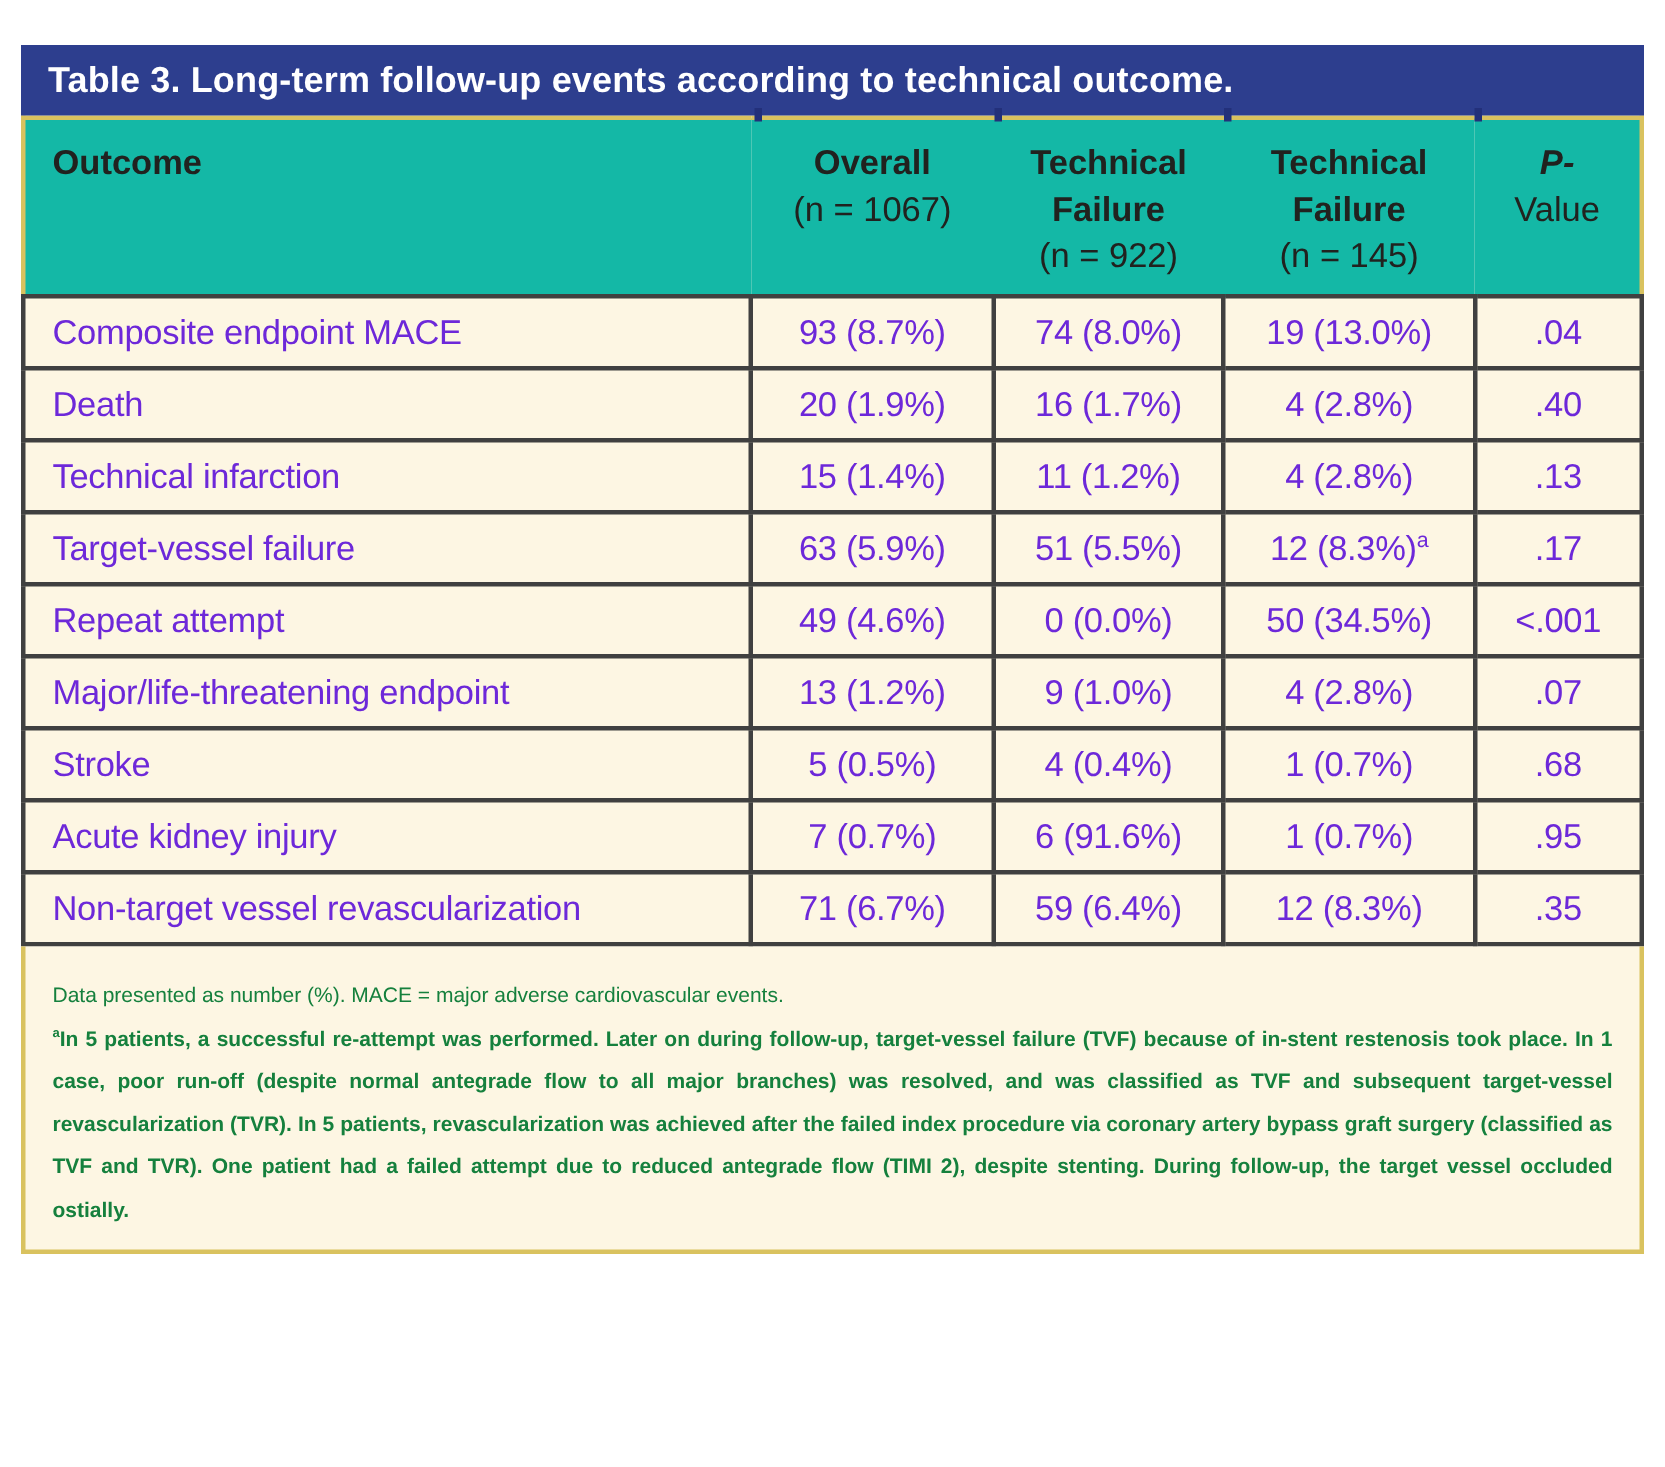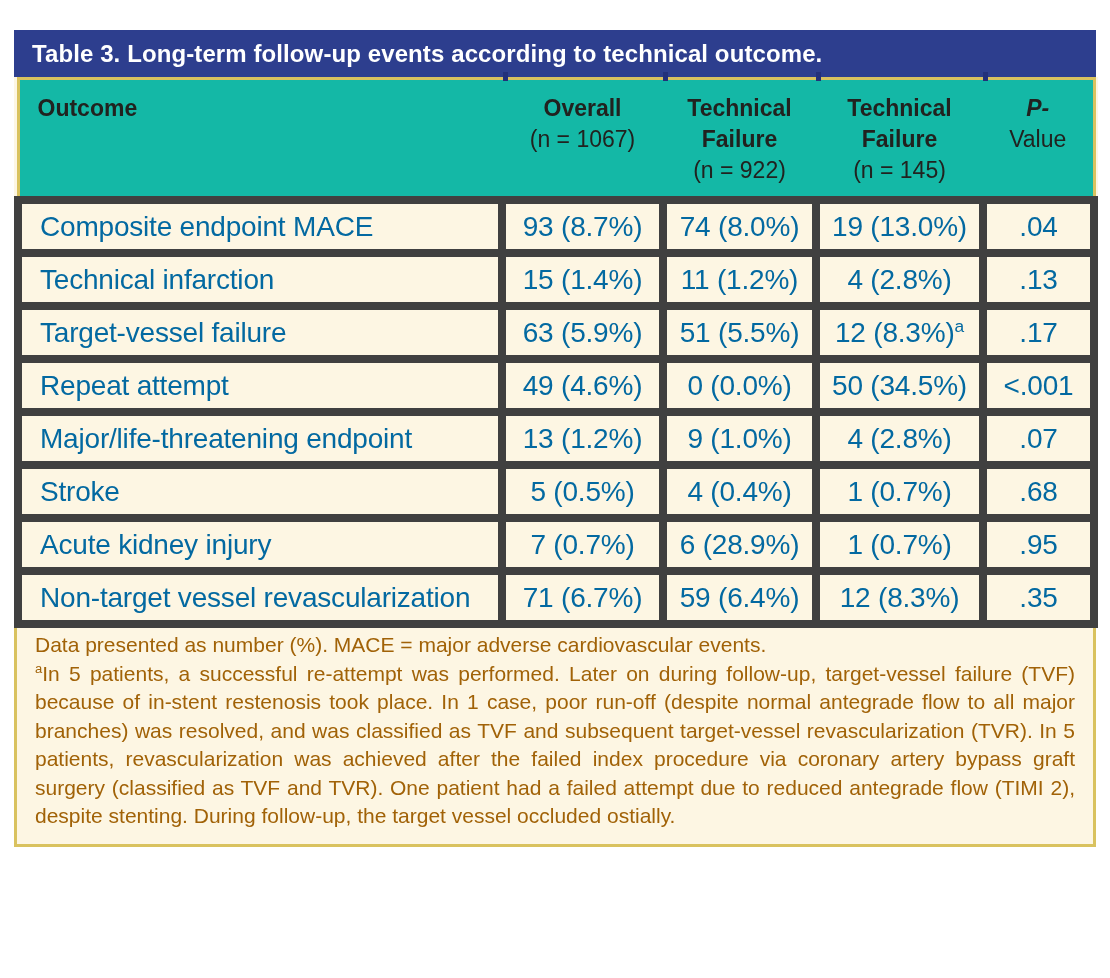--- a/index.html
+++ b/index.html
@@ -79,52 +79,52 @@
   }
   thead th.th-outcome {
     text-align: left;
     padding-left: 18px;
   }
   thead th .th-label { display: inline; }
   thead th .th-sub { display: block; font-weight: normal; }
   thead th.th-p .th-label { font-style: italic; }
 
   tbody td {
-    border: 8px solid #404040;
+    border: 3px solid #404040;
     height: 45px;
-    font-size: 28px;
-    color: #0369a1;
+    font-size: 23px;
+    color: #6d28d9;
     text-align: center;
     vertical-align: middle;
     padding: 0 4px;
     background: #fdf6e3;
     letter-spacing: -0.2px;
   }
   tbody td.cell-outcome {
     text-align: left;
     padding-left: 18px;
   }
   sup.marker {
     font-size: 0.62em;
     vertical-align: super;
     line-height: 0;
   }
   
   .footnotes {
     background: #fdf6e3;
     border: 3px solid #d9c25f;
     border-top: none;
-    padding: 3px 18px 13px 18px;
+    padding: 18px 18px 13px 18px;
     box-sizing: border-box;
-    color: #a16207;
-    font-size: 21px;
+    color: #15803d;
+    font-size: 14px;
     line-height: 28.5px;
   }
   .footnotes p { margin: 0; }
-  .footnotes p.justified { text-align: justify; }
+  .footnotes p.justified { text-align: justify; font-weight: bold; }
 </style>
 </head>
 <body>
 
 <div class="page">
   <div class="table-wrap">
 
     <div class="title-bar">
       <span class="title-text">Table 3. Long-term follow-up events according to technical outcome.</span>
       <div class="col-tick t1"></div>
@@ -166,20 +166,27 @@
       </thead>
       <tbody>
           <tr>
             <td class="cell-outcome">Composite endpoint MACE</td>
             <td>93 (8.7%)</td>
             <td>74 (8.0%)</td>
             <td>19 (13.0%)</td>
             <td>.04</td>
           </tr>
           <tr>
+            <td class="cell-outcome">Death</td>
+            <td>20 (1.9%)</td>
+            <td>16 (1.7%)</td>
+            <td>4 (2.8%)</td>
+            <td>.40</td>
+          </tr>
+          <tr>
             <td class="cell-outcome">Technical infarction</td>
             <td>15 (1.4%)</td>
             <td>11 (1.2%)</td>
             <td>4 (2.8%)</td>
             <td>.13</td>
           </tr>
           <tr>
             <td class="cell-outcome">Target-vessel failure</td>
             <td>63 (5.9%)</td>
             <td>51 (5.5%)</td>
@@ -203,21 +210,21 @@
           <tr>
             <td class="cell-outcome">Stroke</td>
             <td>5 (0.5%)</td>
             <td>4 (0.4%)</td>
             <td>1 (0.7%)</td>
             <td>.68</td>
           </tr>
           <tr>
             <td class="cell-outcome">Acute kidney injury</td>
             <td>7 (0.7%)</td>
-            <td>6 (28.9%)</td>
+            <td>6 (91.6%)</td>
             <td>1 (0.7%)</td>
             <td>.95</td>
           </tr>
           <tr>
             <td class="cell-outcome">Non-target vessel revascularization</td>
             <td>71 (6.7%)</td>
             <td>59 (6.4%)</td>
             <td>12 (8.3%)</td>
             <td>.35</td>
           </tr>

